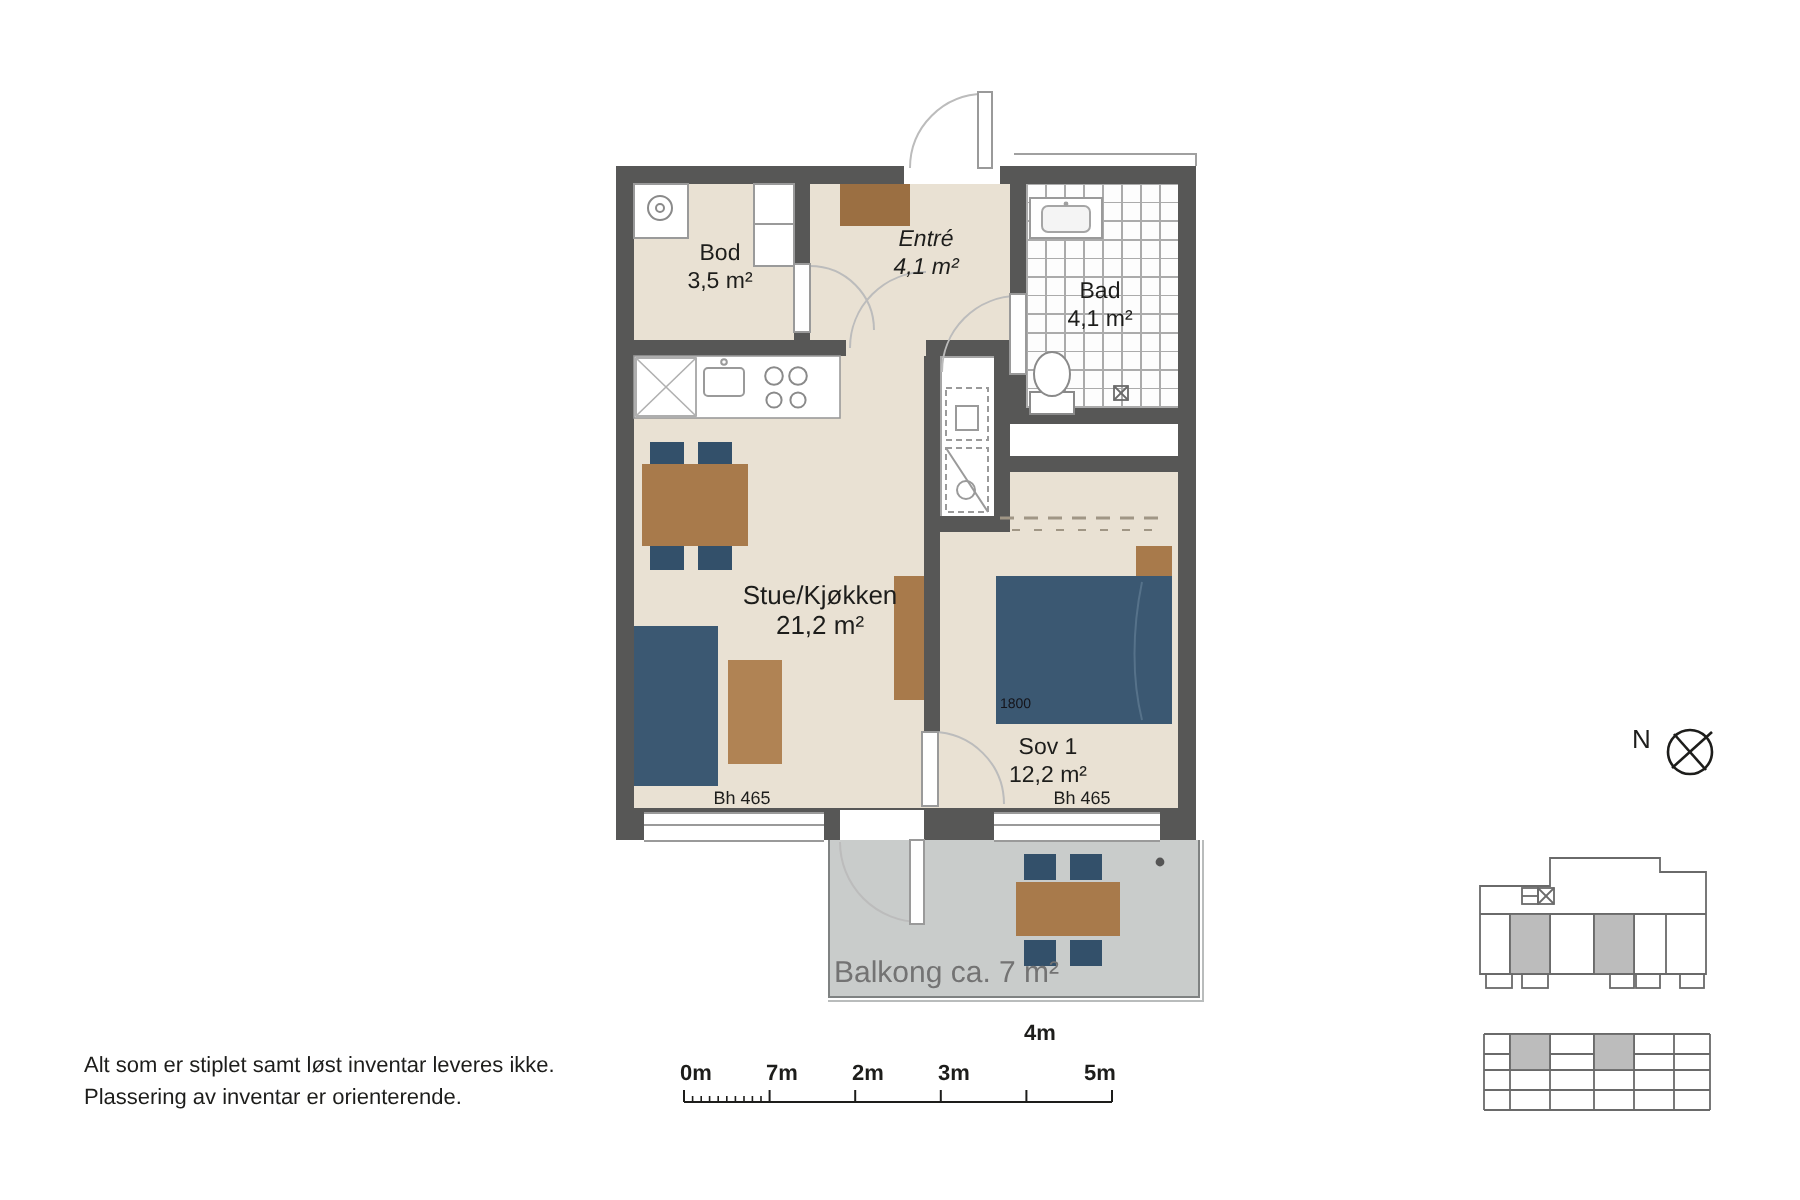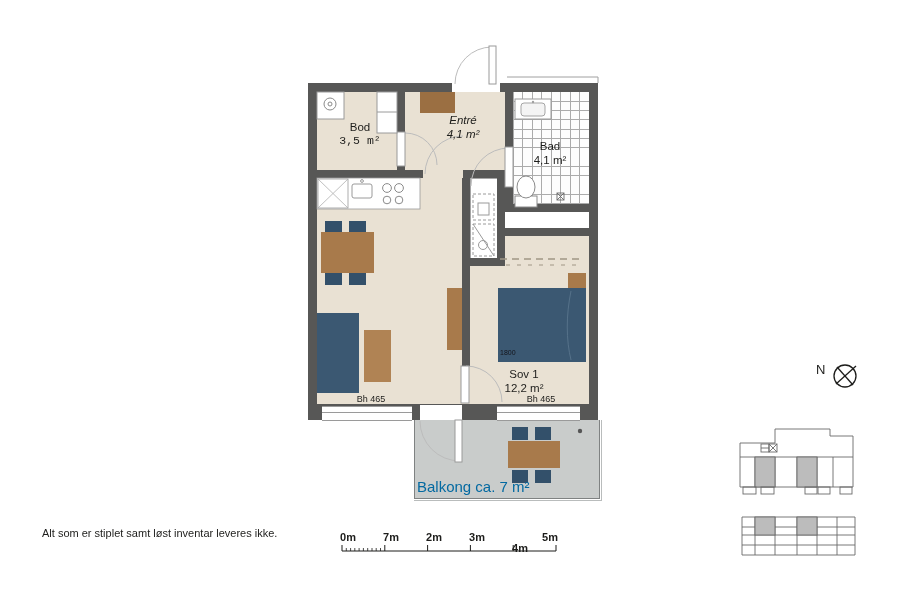--- a/index.html
+++ b/index.html
@@ -20,21 +20,21 @@
   .lbl{position:absolute;transform:translateX(-50%);text-align:center;white-space:nowrap;
        font-size:11.5px;line-height:14px;color:#1d1d1b;}
   .lbl.big{font-size:13px;line-height:15px;}
   .small{position:absolute;font-size:9px;color:#1d1d1b;white-space:nowrap;transform:translateX(-50%);}
   .tiny{position:absolute;font-size:7px;color:#14141a;white-space:nowrap;}
   .balcony{position:absolute;background:#c9cccb;border:1.5px solid #7f8282;border-top:none;}
   .balcony-outer{position:absolute;border-right:1px solid #b9bcbc;border-bottom:1px solid #b9bcbc;}
   .note{position:absolute;font-size:11px;color:#1d1d1b;white-space:nowrap;}
   .scale-lbl{position:absolute;font-size:11px;font-weight:bold;color:#1d1d1b;transform:translateX(-50%);padding-left:12px;}
   .nlab{position:absolute;font-size:13px;color:#1d1d1b;}
-  .balk-lbl{position:absolute;font-size:15px;color:#0369a1;white-space:nowrap;}
+  .balk-lbl{position:absolute;font-size:15px;color:#737373;white-space:nowrap;}
   svg{position:absolute;left:0;top:0;}
 </style>
 </head>
 <body>
 
 <div id="stage">
 
   <div class="floor" style="left:317px;top:92px;width:272px;height:312px;"></div>
   <div class="tiles" style="left:513px;top:92px;width:76px;height:112px;"></div>
   <div class="white" style="left:505px;top:212px;width:84px;height:16px;"></div>
@@ -234,44 +234,49 @@
           <line x1="367.7" y1="548" x2="367.7" y2="551"></line>
         <line x1="372" y1="548" x2="372" y2="551"></line>
           <line x1="376.2" y1="548" x2="376.2" y2="551"></line>
         <line x1="380.5" y1="548" x2="380.5" y2="551"></line>
       </g>
     </g>
   </svg>
 
   <div class="lbl" style="left:360px;top:120px;">
     <span style="display:block;">Bod</span>
-    <span style="display:block;font-family:Liberation Mono, monospace;">3,5 m²</span>
+    <span style="display:block;">3,5 m²</span>
   </div>
   <div class="lbl" style="left:463px;top:113px;font-style:italic;">
     <span style="display:block;">Entré</span>
     <span style="display:block;">4,1 m²</span>
   </div>
   <div class="lbl" style="left:550px;top:139px;">
     <span style="display:block;">Bad</span>
     <span style="display:block;">4,1 m²</span>
+  </div>
+  <div class="lbl big" style="left:410px;top:290px;">
+    <span style="display:block;">Stue/Kjøkken</span>
+    <span style="display:block;">21,2 m²</span>
   </div>
   <div class="lbl" style="left:524px;top:367px;">
     <span style="display:block;">Sov 1</span>
     <span style="display:block;">12,2 m²</span>
   </div>
   <div class="balk-lbl" style="left:417px;top:478px;">Balkong ca. 7 m²</div>
 
   <div class="tiny" style="left:500px;top:349px;">1800</div>
   <div class="small" style="left:371px;top:394px;">Bh 465</div>
   <div class="small" style="left:541px;top:394px;">Bh 465</div>
 
   <div class="nlab" style="left:816px;top:362px;">N</div>
 
   <div class="scale-lbl" style="left:342px;top:531px;">0m</div>
   <div class="scale-lbl" style="left:385px;top:531px;">7m</div>
   <div class="scale-lbl" style="left:428px;top:531px;">2m</div>
   <div class="scale-lbl" style="left:471px;top:531px;">3m</div>
-  <div class="scale-lbl" style="left:514px;top:542px;">4m</div>
+  <div class="scale-lbl" style="left:514px;top:511px;">4m</div>
   <div class="scale-lbl" style="left:544px;top:531px;">5m</div>
 
   <div class="note" style="left:42px;top:527px;">Alt som er stiplet samt løst inventar leveres ikke.</div>
+  <div class="note" style="left:42px;top:543px;">Plassering av inventar er orienterende.</div>
 
 </div>
 
 </body></html>

